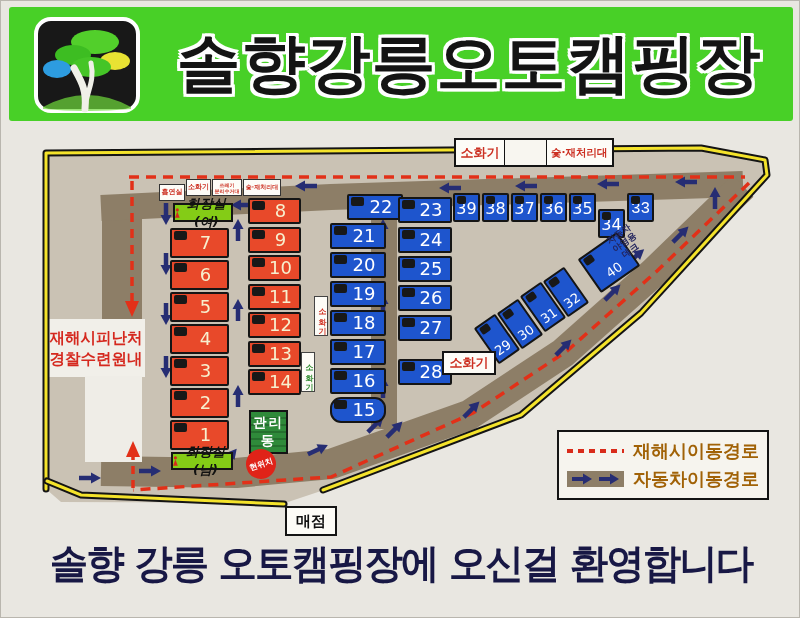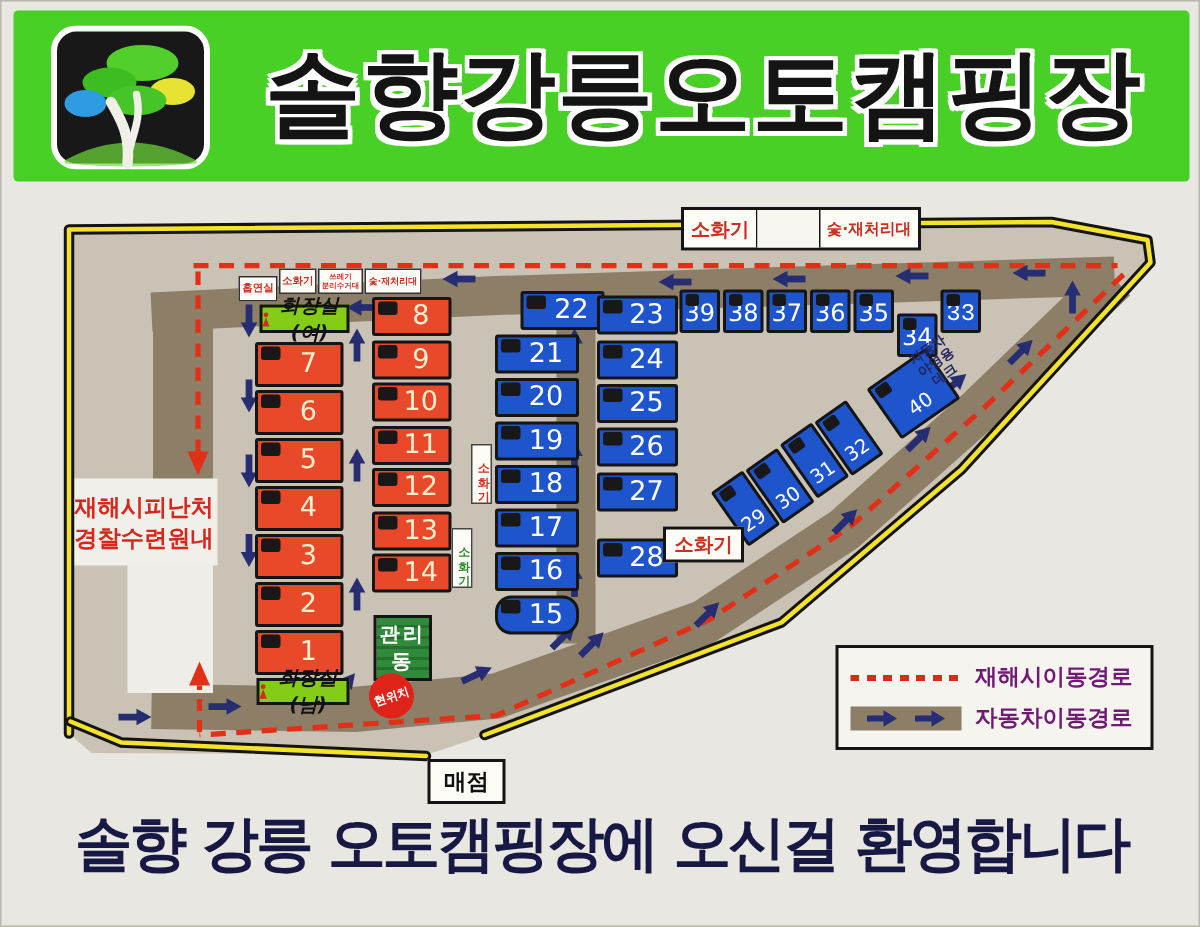--- a/index.html
+++ b/index.html
@@ -38,21 +38,21 @@
   .firetop{background:#fdfcf7;border:2px solid #141414;padding:0;}
   .firetop .cell{height:100%;display:flex;align-items:center;justify-content:center;color:#cc3022;font-weight:bold;}
   .fireright{background:#fdfcf7;border:2px solid #141414;color:#cc3022;font-weight:bold;font-size:13px;}
   .firev{background:#fdfcf7;border:1px solid #444;writing-mode:vertical-rl;text-orientation:upright;
          font-size:8px;font-weight:bold;letter-spacing:1px;}
   .deckl{flex-direction:column;color:#23255e;font-weight:bold;font-size:9px;line-height:1.1;transform:rotate(-35deg);}
   .store{background:#fdfcf7;border:2px solid #141414;color:#111;font-weight:bold;font-size:15px;}
   .legend{position:absolute;left:556px;top:429px;width:212px;height:70px;background:#f6f4ee;border:2.5px solid #141414;
           box-sizing:border-box;display:flex;flex-direction:column;justify-content:space-evenly;padding:2px 8px;}
   .legrow{display:flex;align-items:center;gap:9px;}
-  .legrow .txt{font-size:15px;font-weight:bold;color:#701a75;white-space:nowrap;}
+  .legrow .txt{font-size:18px;font-weight:bold;color:#a16207;white-space:nowrap;}
   .evac-sample{width:74px;height:4px;background:repeating-linear-gradient(90deg,#d92b1a 0 6px,transparent 6px 11px);}
   .car-sample{width:74px;height:16px;background:#8d7e67;display:flex;align-items:center;justify-content:space-evenly;}
   .welcome{position:absolute;left:6px;top:540px;width:788px;text-align:center;font-size:40px;font-weight:900;
            color:#181845;letter-spacing:-2px;transform:scaleX(.96);line-height:1.1;}
   .person-ico{display:inline-block;}
 </style>
 </head>
 <body>
 <div id="page">
 

